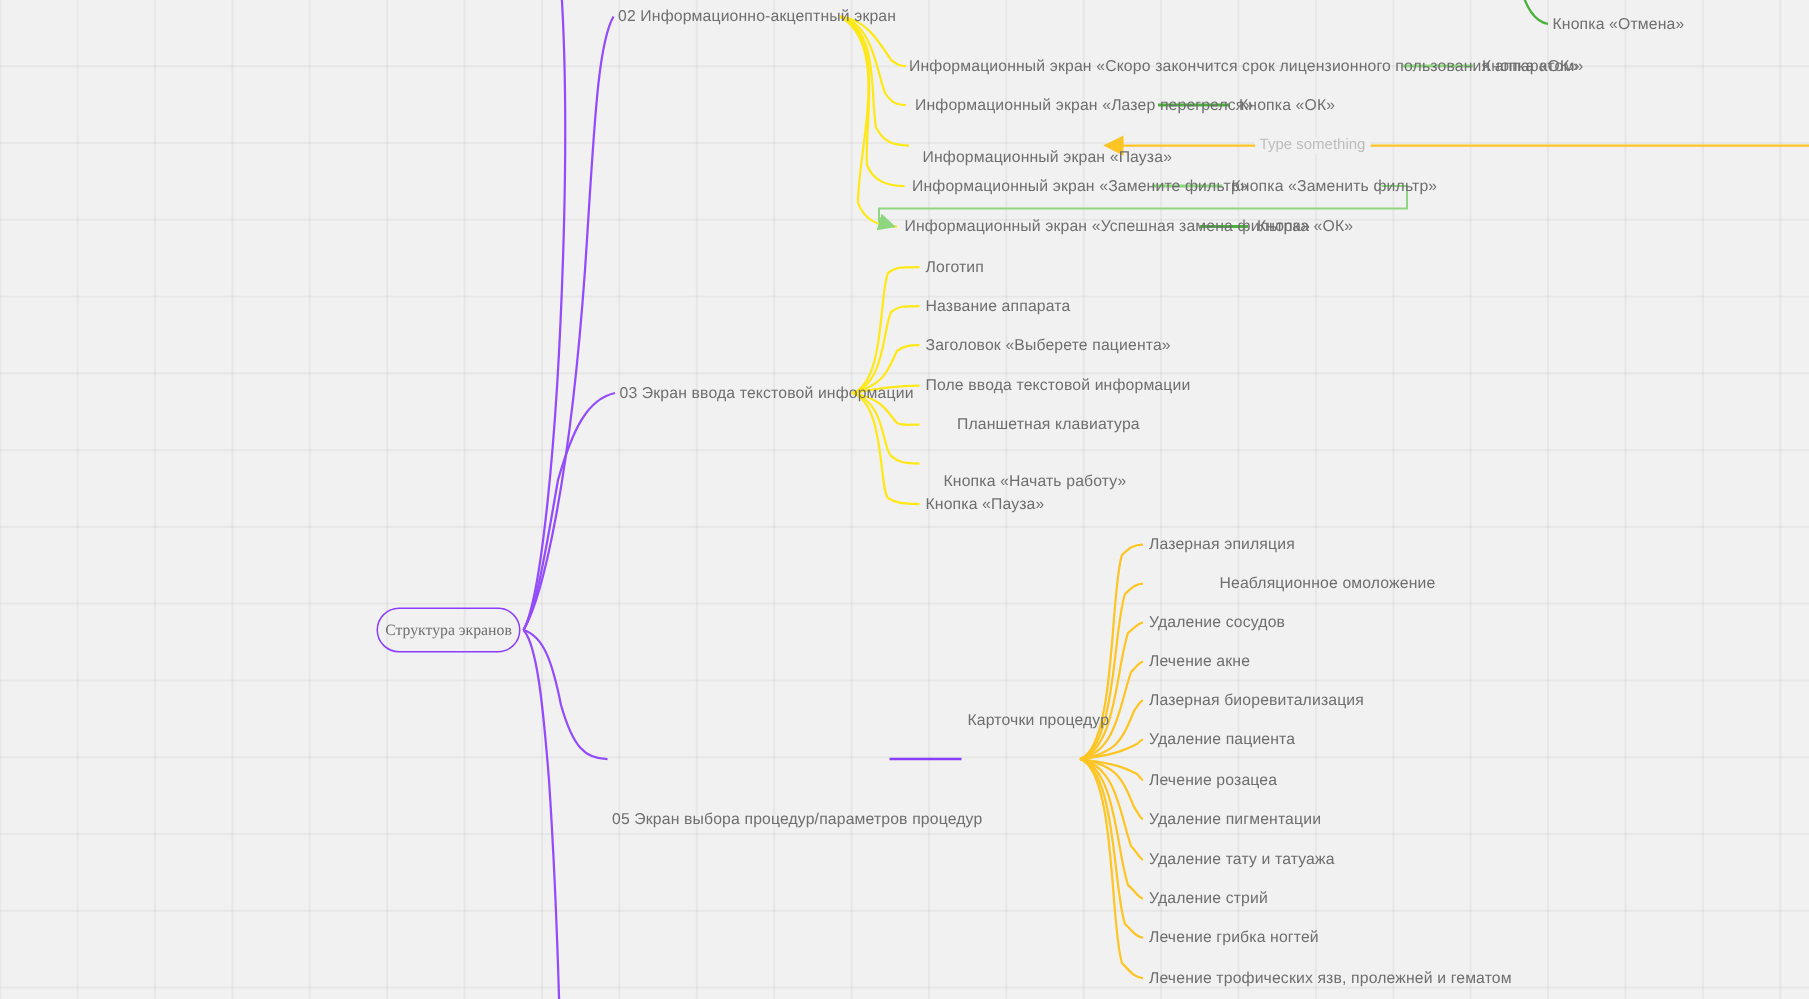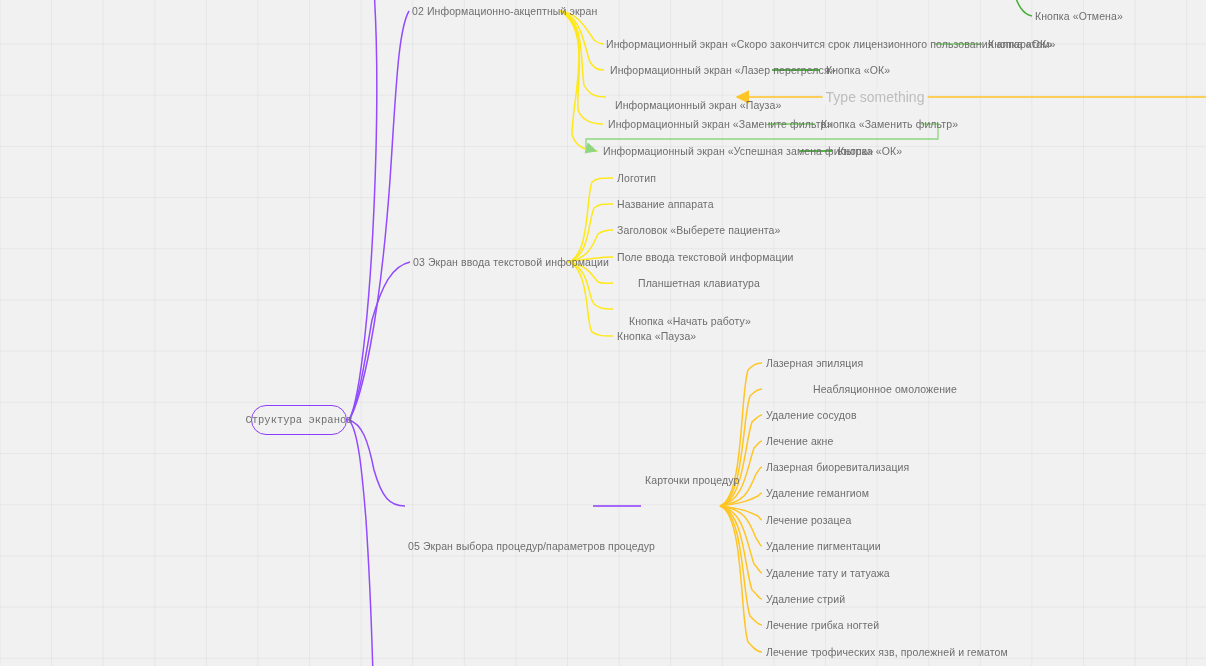--- a/index.html
+++ b/index.html
@@ -37,31 +37,31 @@
     transform: translateY(-50%);
     letter-spacing: 0.1px;
   }
   .root-node {
     position: absolute;
     border: 1.6px solid #8b3dff;
     border-radius: 22px;
     background: transparent;
     color: #6e6e6e;
     font-size: 10.5px;
-    font-family: Liberation Mono, monospace;
+    font-family: Liberation Serif, serif;
     display: flex;
     align-items: center;
     justify-content: center;
     box-sizing: border-box;
     white-space: nowrap;
   }
   .edge-label {
     position: absolute;
     font-family: "Liberation Sans", sans-serif;
-    font-size: 14px;
+    font-size: 10px;
     color: #bdbdbd;
     white-space: nowrap;
     transform: translate(-50%, -50%);
     background: #f1f1f1;
     padding: 0 3px;
   }
 </style>
 </head>
 <body>
 
@@ -184,21 +184,21 @@
   <div class="node-label" style="left:617px; top:336px;">Кнопка «Пауза»</div>
 
   <div class="node-label" style="left:408px; top:506px;margin-top:40px;">05 Экран выбора процедур/параметров процедур</div>
   <div class="node-label" style="left:645px; top:480px;">Карточки процедур</div>
 
   <div class="node-label" style="left:766px; top:363px;">Лазерная эпиляция</div>
   <div class="node-label" style="left:766px; top:389px;padding-left:47px;">Неабляционное омоложение</div>
   <div class="node-label" style="left:766px; top:415px;">Удаление сосудов</div>
   <div class="node-label" style="left:766px; top:441px;">Лечение акне</div>
   <div class="node-label" style="left:766px; top:467px;">Лазерная биоревитализация</div>
-  <div class="node-label" style="left:766px; top:493px;">Удаление гемангиом</div>
+  <div class="node-label" style="left:766px; top:493px;">Удаление пациента</div>
   <div class="node-label" style="left:766px; top:520px;">Лечение розацеа</div>
   <div class="node-label" style="left:766px; top:546px;">Удаление пигментации</div>
   <div class="node-label" style="left:766px; top:573px;">Удаление тату и татуажа</div>
   <div class="node-label" style="left:766px; top:599px;">Удаление стрий</div>
   <div class="node-label" style="left:766px; top:625px;">Лечение грибка ногтей</div>
   <div class="node-label" style="left:766px; top:652px;">Лечение трофических язв, пролежней и гематом</div>
 
 </div>
 
 </body></html>

